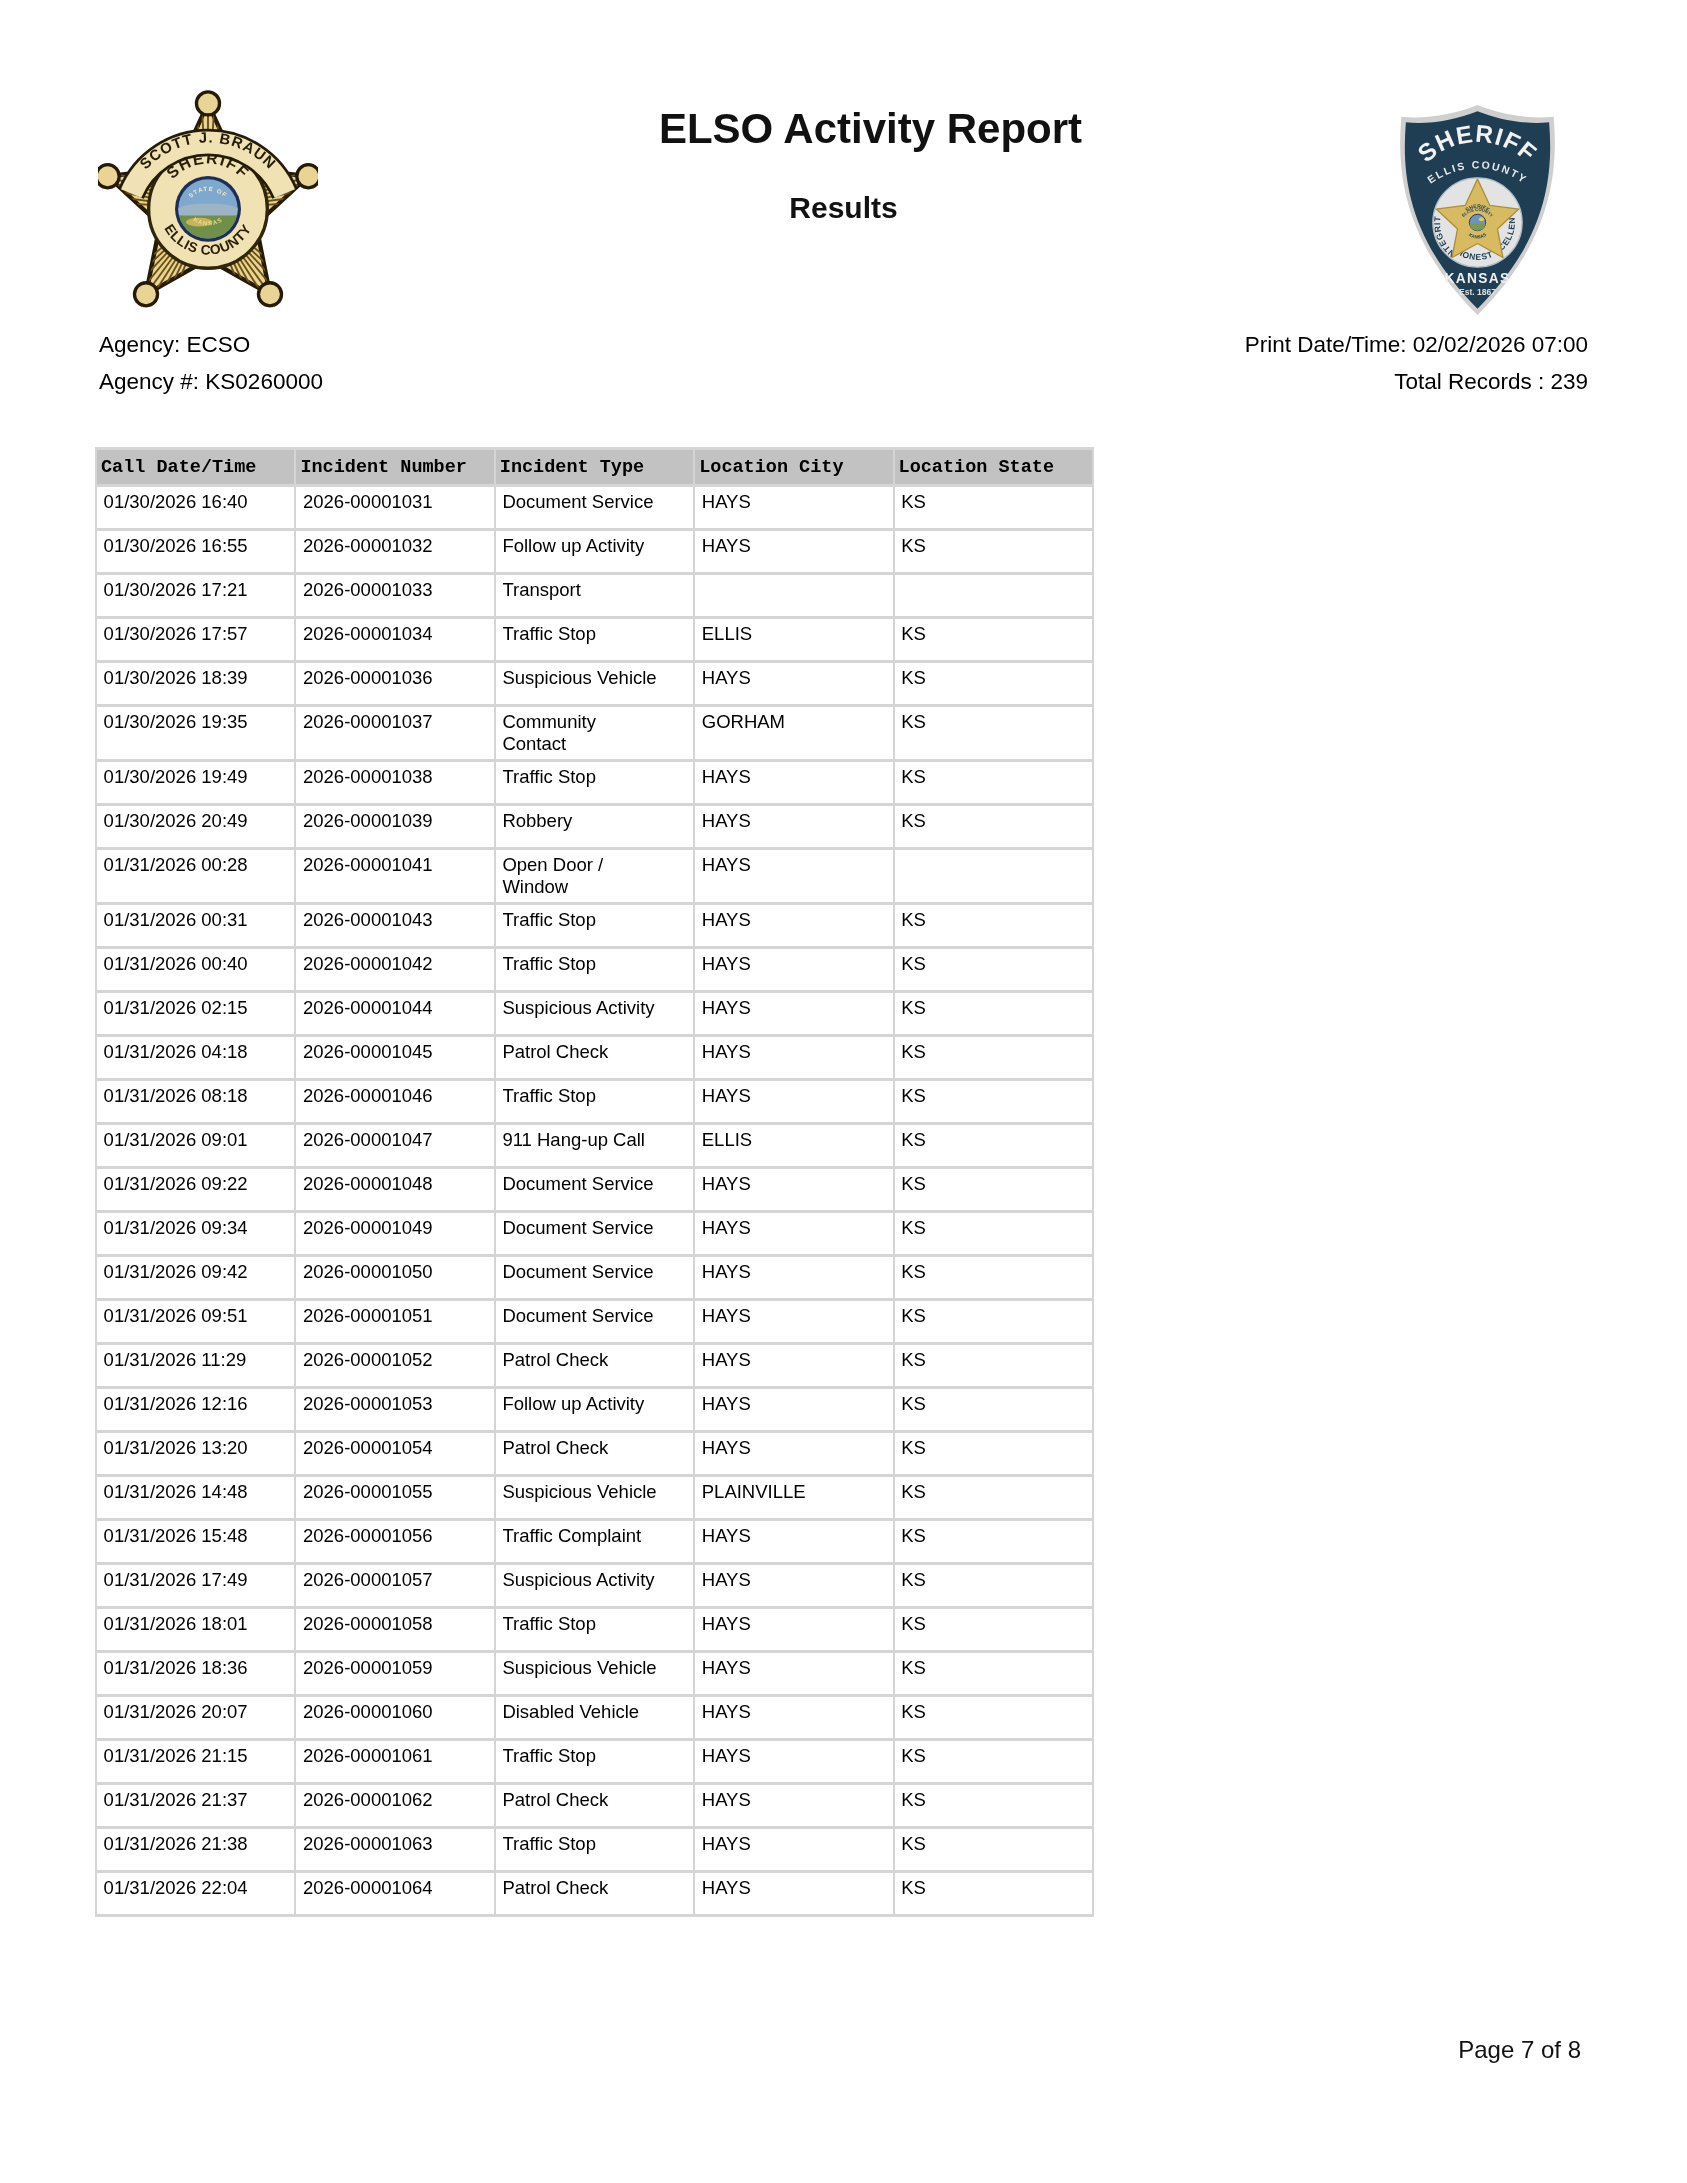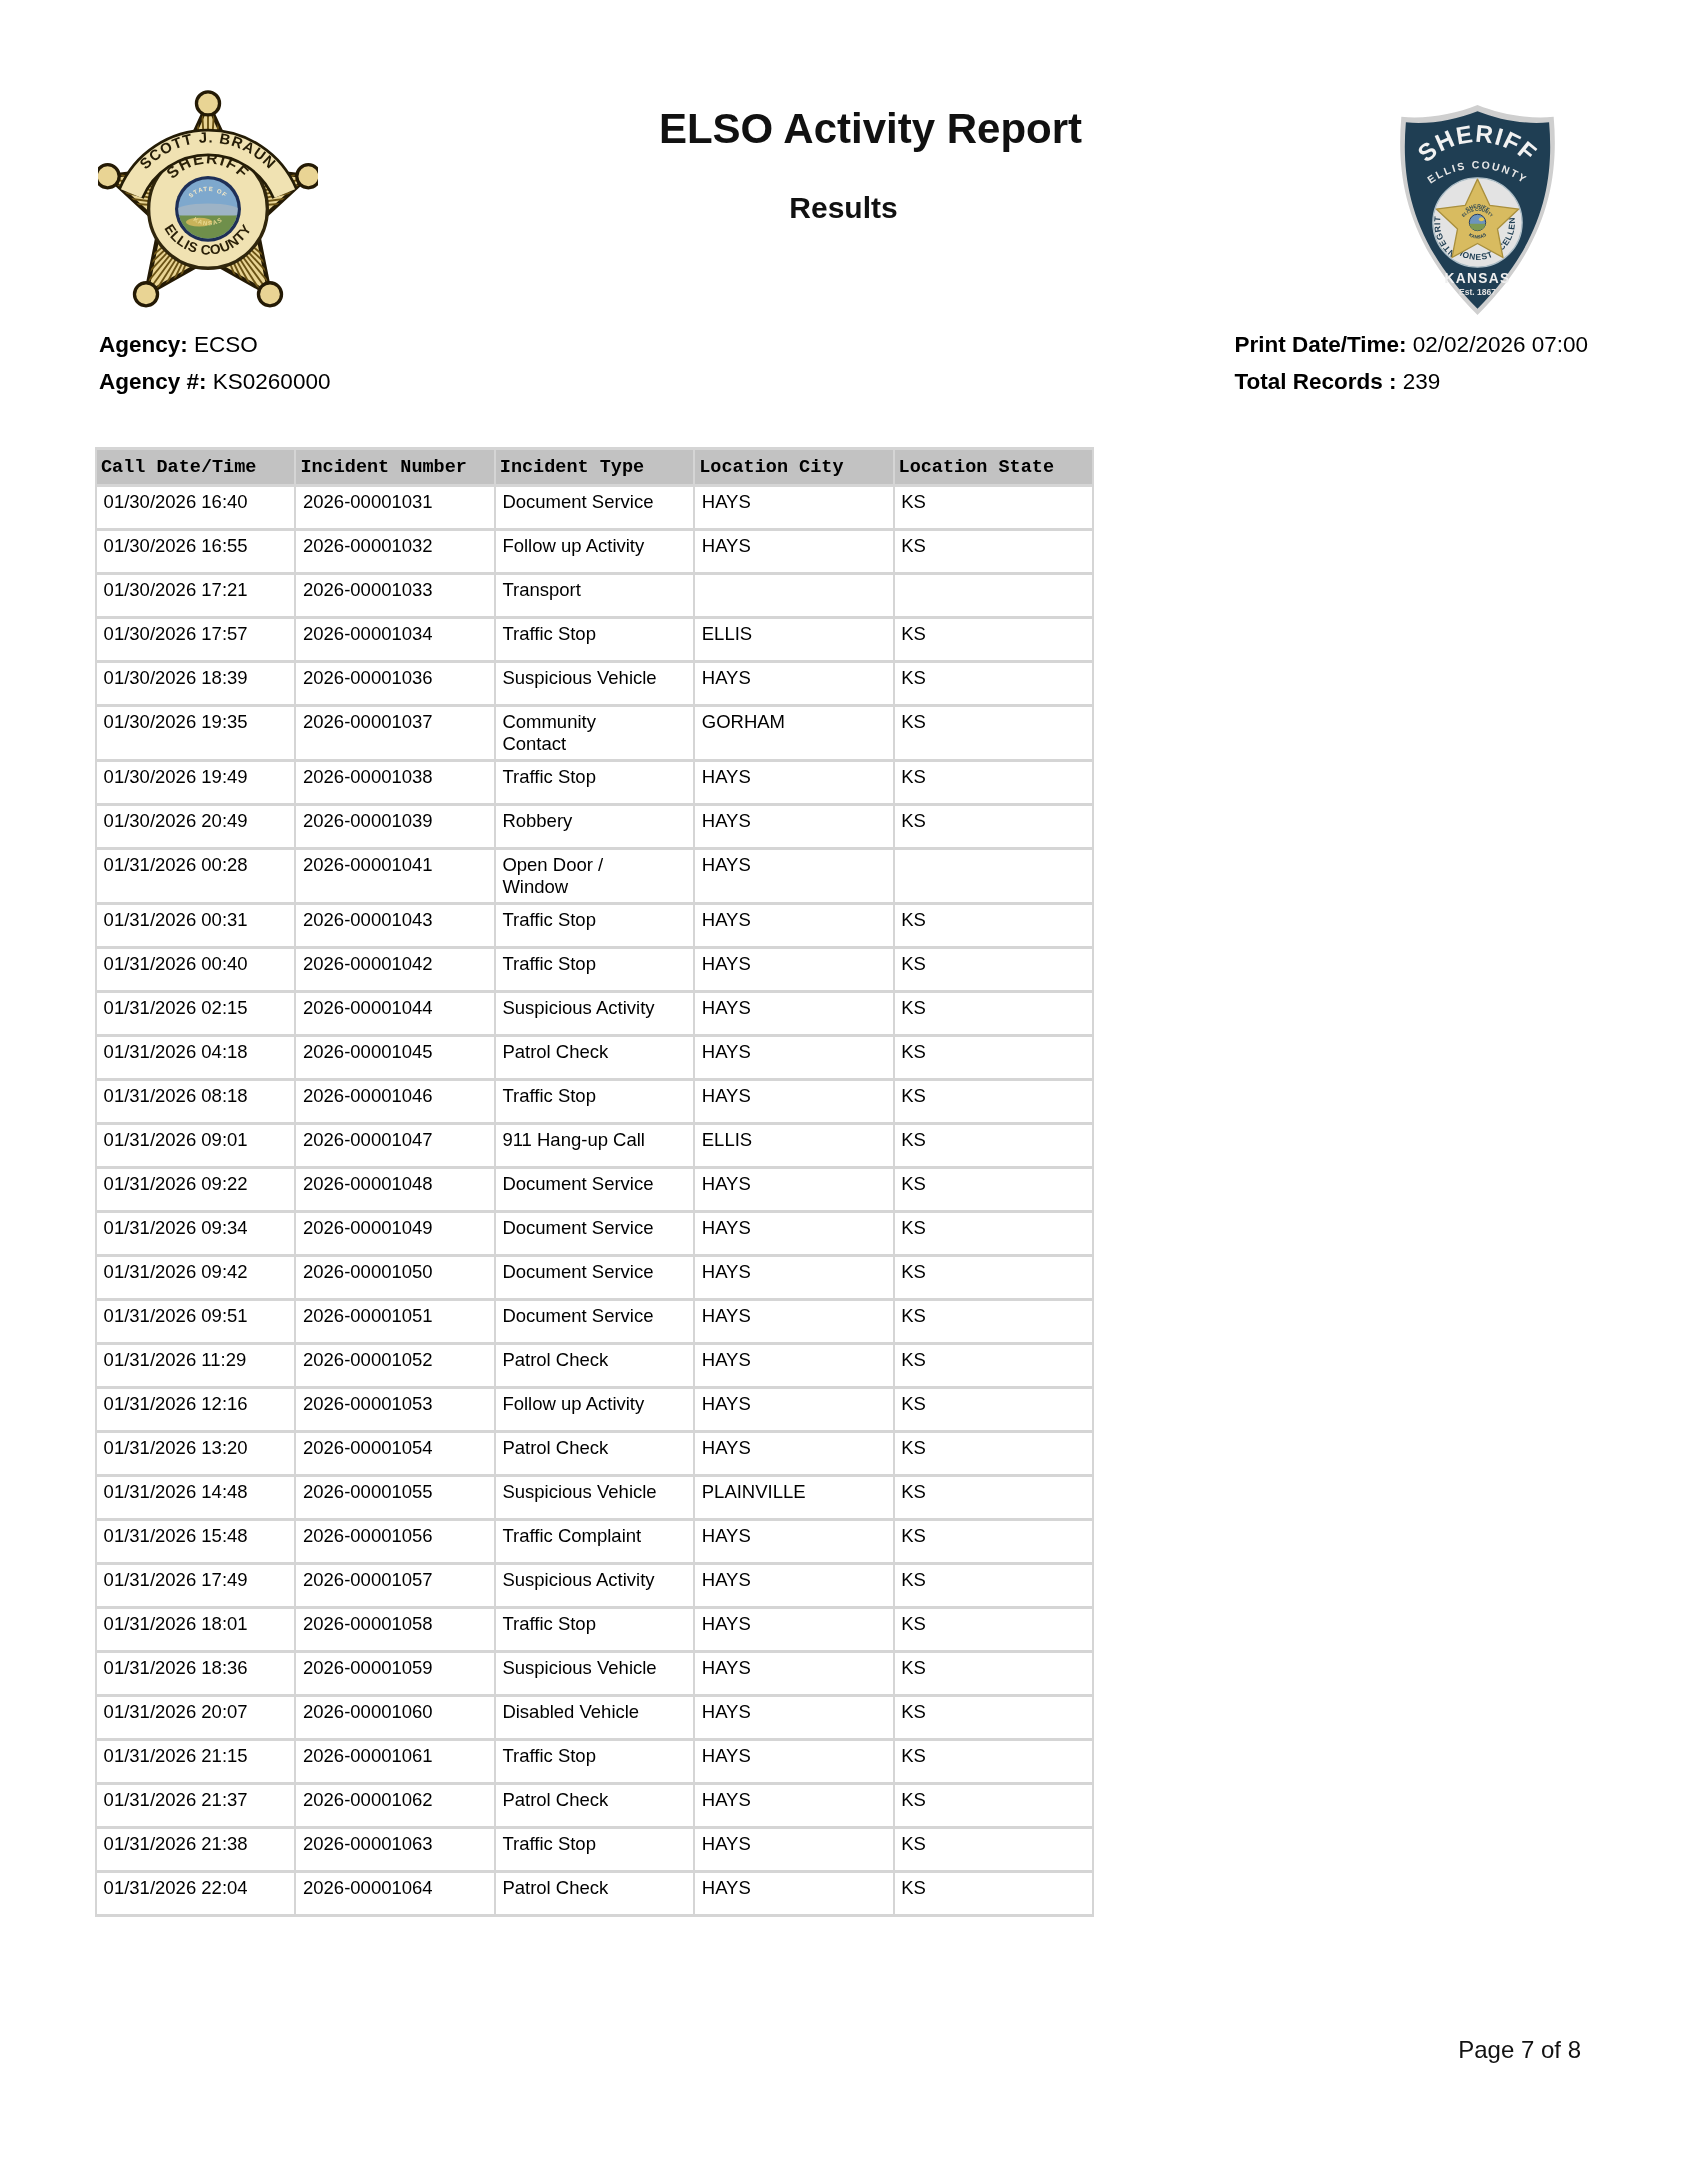--- a/index.html
+++ b/index.html
@@ -8,23 +8,23 @@
 
   
   .title{position:absolute;left:0;top:105px;width:1687px;text-align:center;
          font-size:42px;font-weight:bold;color:#111;padding-left:27px;}
   .subtitle{position:absolute;left:0;top:191px;width:1687px;text-align:center;
             font-size:30px;font-weight:bold;color:#111;}
   .star-badge{position:absolute;left:98px;top:88px;width:220px;height:233px;}
   .shield-badge{position:absolute;left:1392px;top:101px;width:171px;height:218px;}
 
   .agency-block{position:absolute;left:99px;top:326px;font-size:22.5px;line-height:37px;}
-  .print-block{position:absolute;right:99px;top:326px;text-align:left;
+  .print-block{position:absolute;right:99px;top:326px;text-align:right;
                font-size:22.5px;line-height:37px;}
-  .lbl{font-weight:bold;}
+  .lbl{font-weight:normal;}
 
   
   table.report{position:absolute;left:95px;top:447px;width:999px;
                border-collapse:separate;border-spacing:2px 3.3px;
                background:#d5d5d5;table-layout:fixed;}
   table.report th{background:#c2c2c2;font-size:18.5px;font-weight:bold;text-align:left;
                   padding:6.6px 4px;color:#000;font-family:Liberation Mono, monospace;}
   table.report td{background:#ffffff;font-size:18.5px;font-weight:normal;text-align:left;
                   padding:4px 6.6px;vertical-align:top;height:33px;line-height:22px;
                   white-space:pre-line;overflow:hidden;color:#000;}

